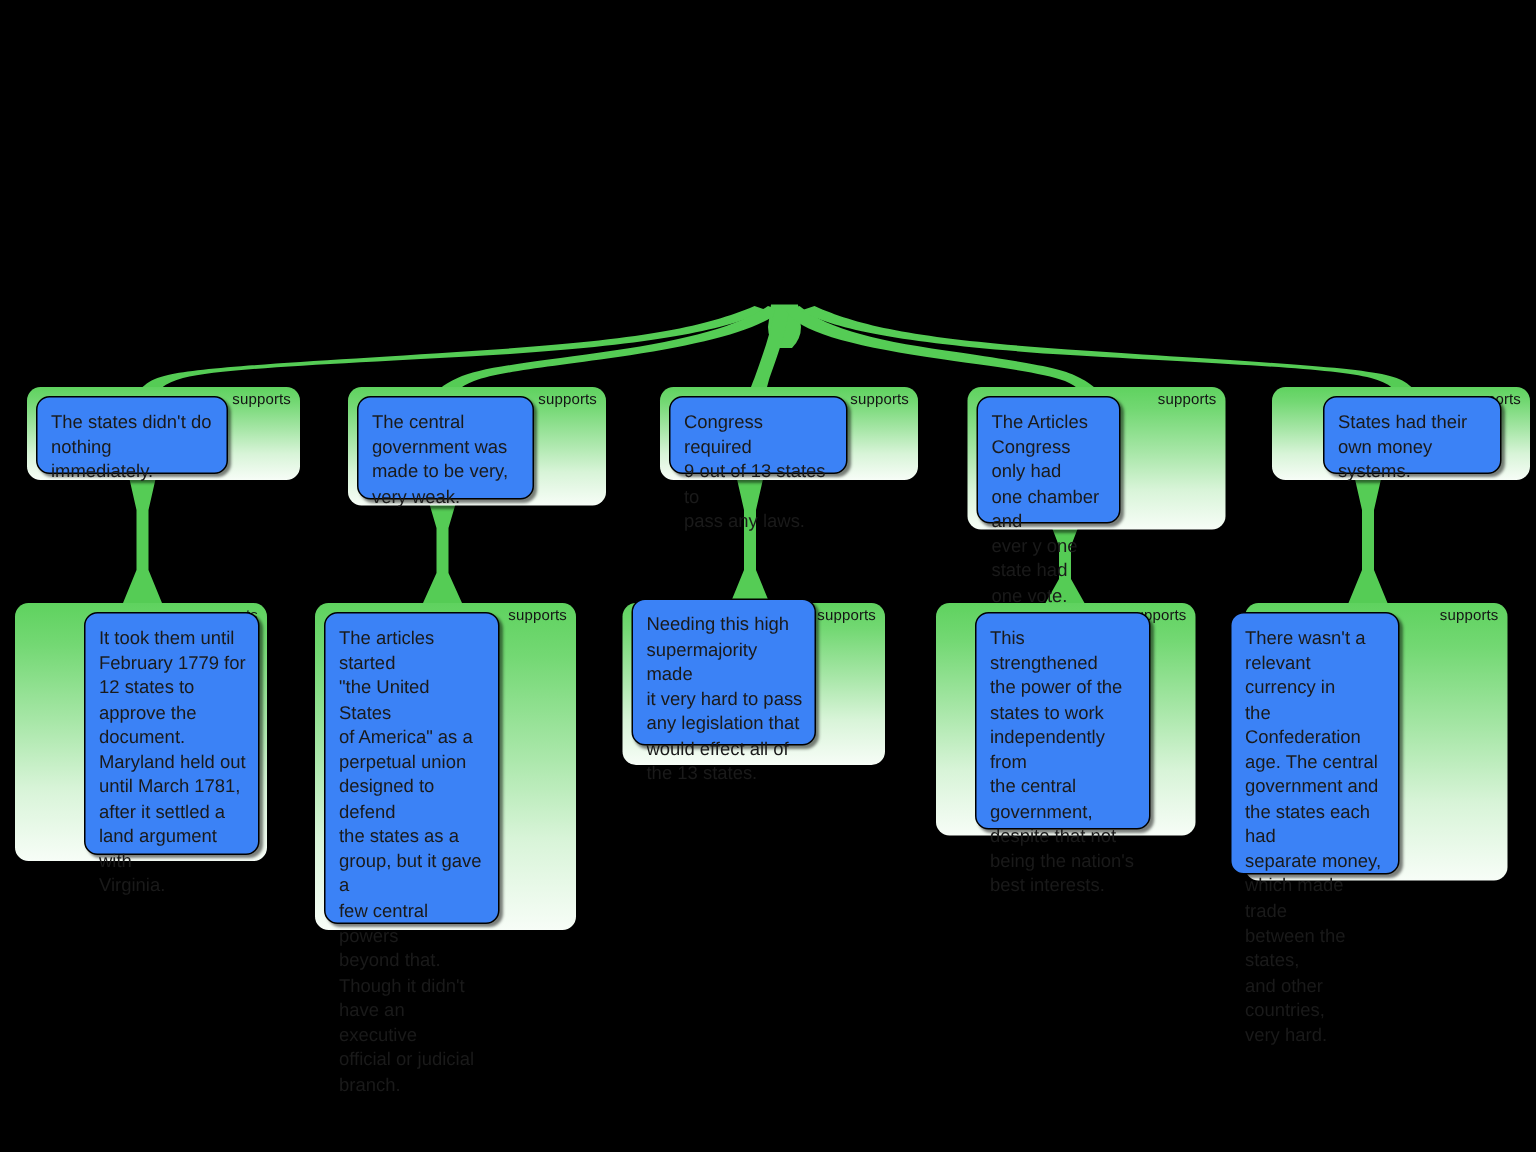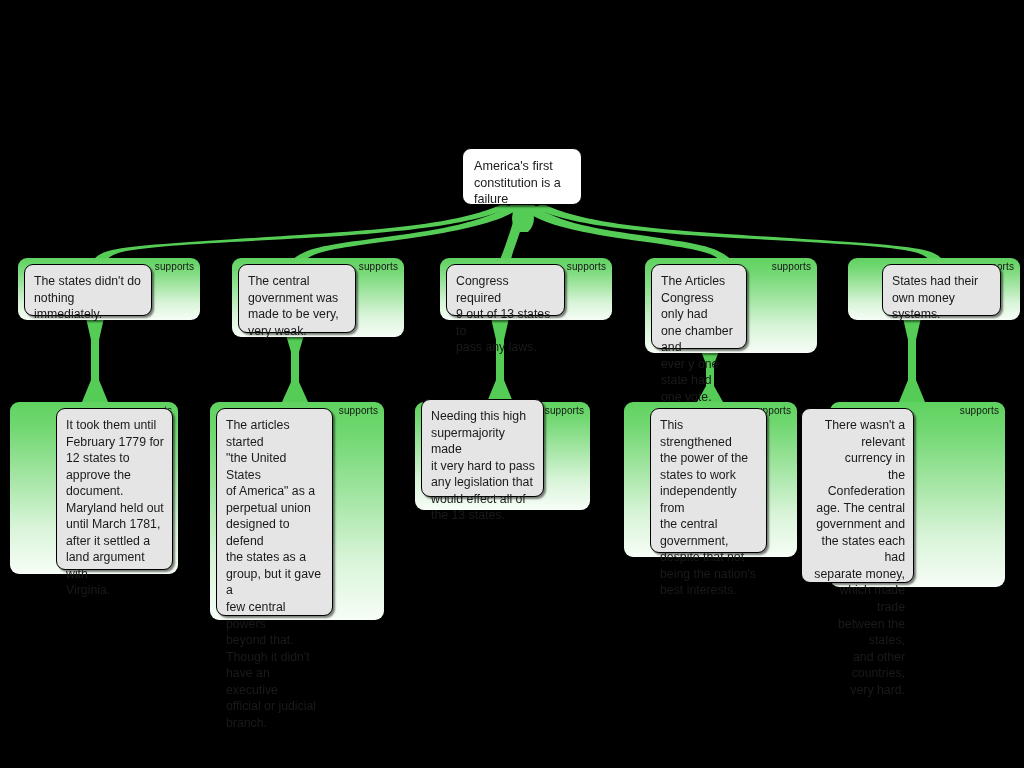--- a/index.html
+++ b/index.html
@@ -74,21 +74,21 @@
     font-size: 10px;
     line-height: 10px;
     color: #141414;
     letter-spacing: 0.1px;
     white-space: nowrap;
   }
   
   .node .box {
     position: absolute;
     box-sizing: border-box;
-    background: #e5e5e5;
+    background: #3b82f6;
     border: 1.3px solid #000000;
     border-radius: 9px;
     box-shadow: 2px 2px 2px rgba(0,0,0,0.5);
   }
   .node .node-text {
     display: block;
     padding: 8px 8px 8px 9px;
     font-size: 12.3px;
     line-height: 16.55px;
     color: #1a1a1a;
@@ -149,25 +149,20 @@
                C 604,229 556,220 534,207 Z"></path>
 
       <path d="M86,318 L104,318 L99,340 L99,380 L108,402 L82,402 L91,380 L91,340 Z"></path>
       <path d="M286,335 L304,335 L299,352 L299,382 L308,402 L282,402 L291,382 L291,352 Z"></path>
       <path d="M491,318 L509,318 L504,340 L504,380 L513,402 L487,402 L496,380 L496,340 Z"></path>
       <path d="M701,351 L719,351 L714,364 L714,386 L723,402 L697,402 L706,386 L706,364 Z"></path>
       <path d="M903,318 L921,318 L916,340 L916,380 L925,402 L899,402 L908,380 L908,340 Z"></path>
     </g>
   </svg>
 
-  <div class="root-node" id="node-root" style="left: 462px; top: 148px; width: 120px; height: 57px;">
-    <span class="node-text">America's first
-constitution is a
-failure</span>
-  </div>
 
   <div class="node" id="n-l2-0" style="left: 0px; top: 0px;">
     <div class="card" style="left: 18px; top: 258px; width: 182px; height: 62px;">
       <span class="card-label">supports</span>
     </div>
     <div class="box" style="left: 24px; top: 264px; width: 128px; height: 52px;">
       <span class="node-text">The states didn't do
 nothing
 immediately.</span>
     </div>
@@ -287,21 +282,21 @@
 despite that not
 being the nation's
 best interests.</span>
     </div>
   </div>
 
   <div class="node" id="n-l3-4" style="left: 0px; top: 0px;">
     <div class="card" style="left: 830px; top: 402px; width: 175px; height: 185px;">
       <span class="card-label">supports</span>
     </div>
-    <div class="box" style="left: 801px; top: 408px; width: 113px; height: 175px; text-align: right;">
+    <div class="box" style="left: 820px; top: 408px; width: 113px; height: 175px;">
       <span class="node-text">There wasn't a
 relevant currency in
 the Confederation
 age. The central
 government and
 the states each had
 separate money,
 which made trade
 between the states,
 and other countries,

